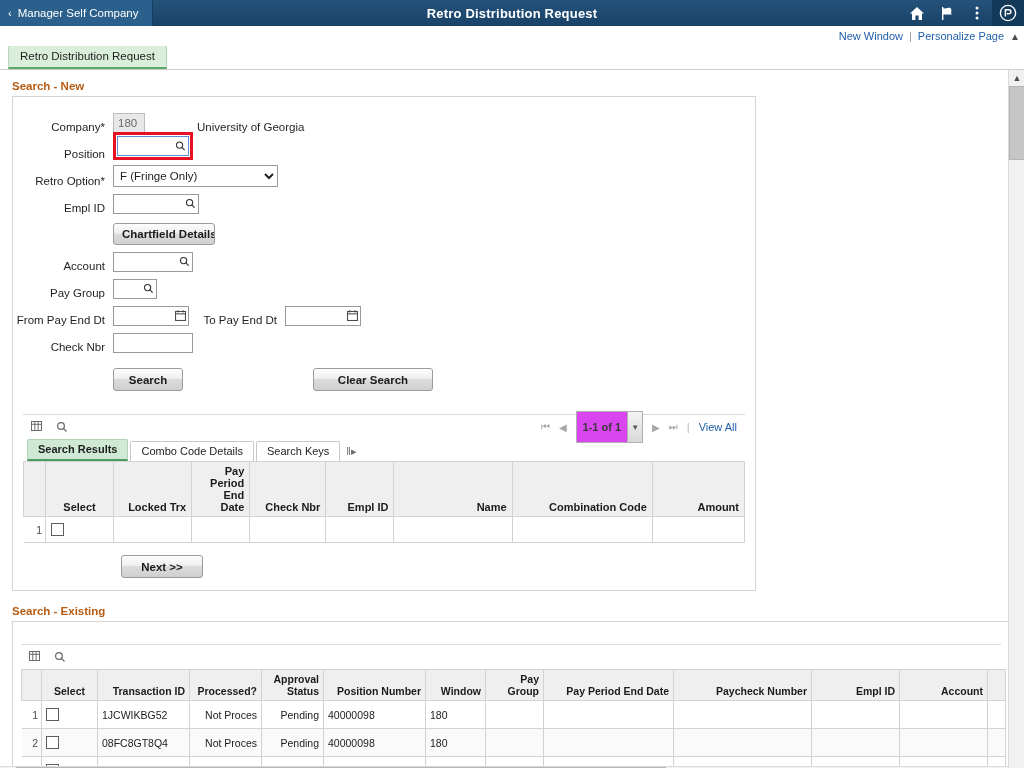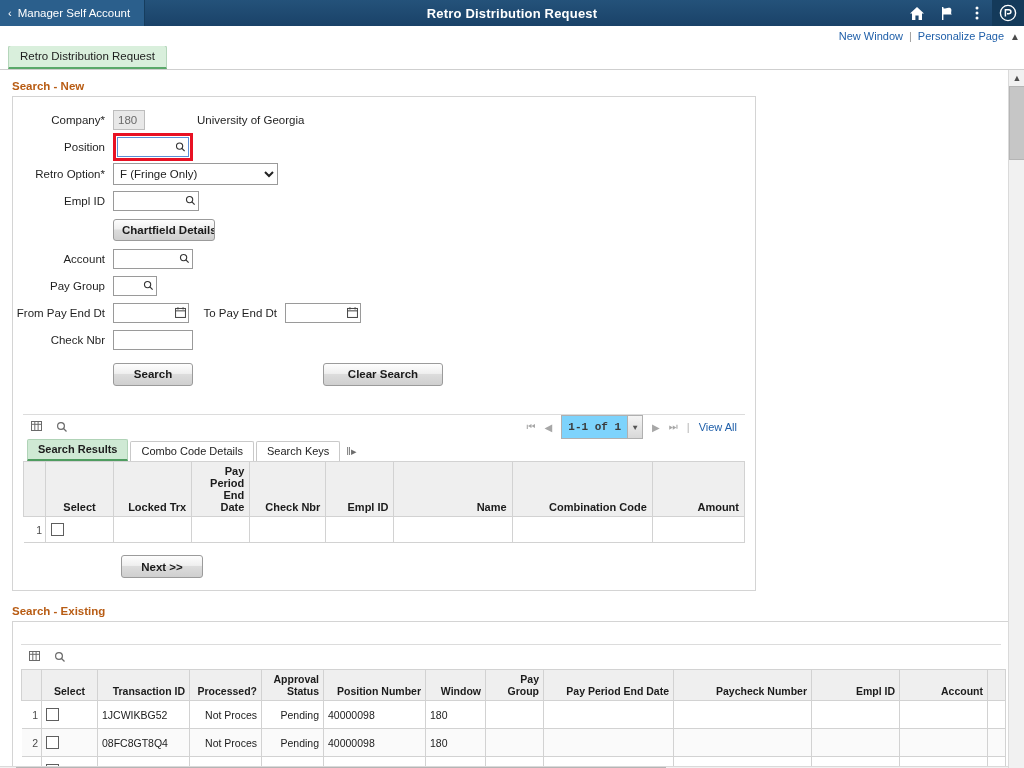--- a/index.html
+++ b/index.html
@@ -115,21 +115,21 @@
     border: 1px solid #d4d4d4;
     background: #fff;
     margin-left: 12px;
     width: 744px;
   }
 
   
   .form { padding: 10px 0 8px 0; }
   .frow {
     display: flex;
-    align-items: center;
+    align-items: flex-end;
     height: 26px;
     margin-bottom: 1px;
   }
   .flabel {
     width: 100px;
     text-align: right;
     padding-right: 8px;
     font-size: 11.5px;
     color: #1f1f1f;
     white-space: nowrap;
@@ -187,21 +187,21 @@
     font-weight: bold;
     color: #1b1b1b;
     font-family: "Liberation Sans", sans-serif;
     cursor: pointer;
     height: 22px;
     padding: 0 8px;
     white-space: nowrap;
     overflow: hidden;
   }
   .btn.wide { width: 102px; }
-  .btn.search { width: 80px; height: 23px; }
+  .btn.search { width: 70px; height: 23px; }
   .btn.clear  { width: 120px; height: 23px; }
   .btn.next   { width: 82px; height: 23px; }
 
   
   .gridwrap { margin: 14px 10px 0 10px; border-top: 1px solid #dcdcdc; }
   .gridbar {
     display: flex; align-items: center;
     height: 24px;
     padding: 0 4px;
     font-size: 11px;
@@ -213,24 +213,23 @@
     display: flex; align-items: center;
     gap: 9px;
     color: #7d7d7d;
     font-size: 11px;
     padding-right: 4px;
   }
   .parrow { cursor: pointer; color: #a7a7a7; font-size: 10px; }
   .pagebox {
     display: flex; align-items: stretch;
     border: 1px solid #b0b0b0;
-    height: 24px;
-    background: #7dd3fc;
-    cursor: pointer;
-    font-family: Liberation Mono, monospace;
+    height: 32px;
+    background: #d946ef;
+    cursor: pointer;
   }
   .pagebox span {
     padding: 0 6px;
     font-size: 11px;
     color: #3a3a3a;
     display: flex; align-items: center;
     font-weight: bold;
   }
   .pagebox .ddbtn {
     width: 15px;
@@ -375,21 +374,21 @@
     background: #c6c6c6;
     border: 1px solid #b5b5b5;
   }
 </style>
 </head>
 <body>
 
 <div class="header">
   <div class="crumb-btn">
     <span class="crumb-chevron">‹</span>
-    <span>Manager Self Account</span>
+    <span>Manager Self Company</span>
   </div>
   <div class="header-title">Retro Distribution Request</div>
   <div class="header-icons">
     <div class="hicon">
       <svg width="16" height="15" viewBox="0 0 16 15">
           <path d="M8 1 L15 7.5 L13 7.5 L13 14 L9.6 14 L9.6 9.6 L6.4 9.6 L6.4 14 L3 14 L3 7.5 L1 7.5 Z" fill="#ffffff"></path>
         </svg>
     </div>
     <div class="hicon">
       <svg width="16" height="15" viewBox="0 0 16 15">

